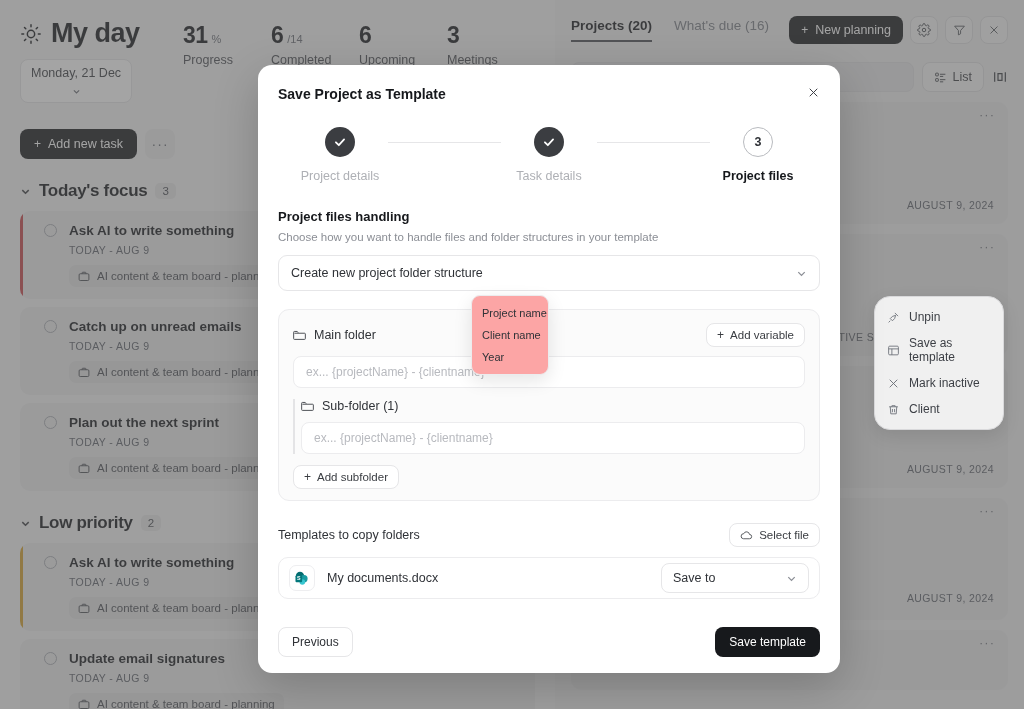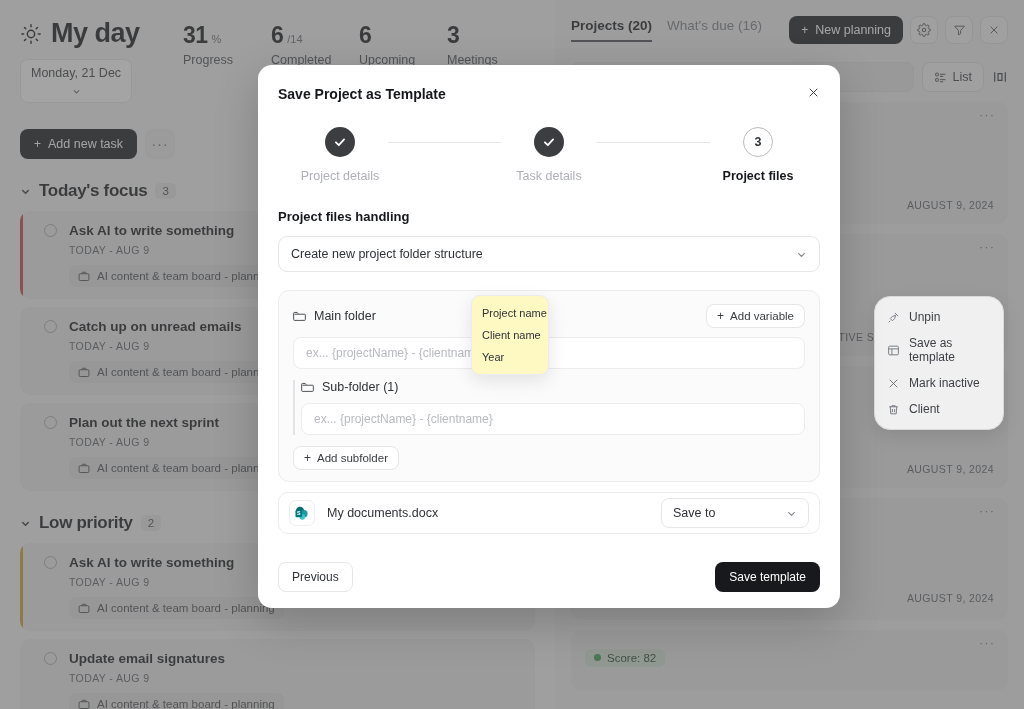--- a/index.html
+++ b/index.html
@@ -93,21 +93,21 @@
 
   
   .right-pane {
     position: relative;
     width: 469px; height: 709px;
     background: #efefef;
     padding: 16px 16px 0 16px;
     overflow: hidden;
   }
   .proj-head { display: flex; align-items: center; }
-  .tabs { display: flex; gap: 15px; }
+  .tabs { display: flex; gap: 22px; }
   .tab { font-size: 13.5px; color: #7a7e86; padding-bottom: 7px; }
   .tab.active { color: #16181c; font-weight: 700; border-bottom: 2px solid #4a4d53; }
   .proj-actions { margin-left: auto; display: flex; align-items: center; gap: 7px; }
   .icon-btn {
     width: 28px; height: 28px; border: 1px solid #dedee0; border-radius: 8px;
     background: #f7f7f7; display: flex; align-items: center; justify-content: center;
     color: #4a4d53;
   }
   .toolbar2 { display: flex; align-items: center; gap: 8px; margin-top: 18px; }
   .search-box {
@@ -206,21 +206,21 @@
   .subfolder { margin-top: 11px; padding-left: 6px; border-left: 2px solid #e4e4e6; }
   .subfolder .folder-label { font-size: 12.5px; }
   .addsub {
     margin-top: 11px; background: #fff; border: 1px solid #e6e6e8; border-radius: 8px;
     padding: 5px 10px; font-size: 11.5px; color: #3a3d42;
     display: inline-flex; align-items: center; gap: 6px;
   }
 
   .var-menu {
     position: absolute; left: 471px; top: 295px; width: 78px; z-index: 80;
-    background: #fef9c3; border: 1px solid #ececee; border-radius: 9px;
+    background: #fca5a5; border: 1px solid #ececee; border-radius: 9px;
     box-shadow: 0 6px 18px rgba(0,0,0,0.10); padding: 6px 0;
   }
   .var-item { padding: 5px 10px; font-size: 11px; color: #2f3237; white-space: nowrap; }
 
   .tmpl-head { display: flex; align-items: center; margin-top: 22px; }
   .tmpl-title { font-size: 12.5px; color: #2f3237; }
   .file-row {
     margin-top: 10px; border: 1px solid #ececee; border-radius: 10px;
     height: 42px; display: flex; align-items: center; padding: 0 10px; gap: 12px;
   }
@@ -563,20 +563,21 @@
         <div class="step-label">Task details</div>
       </div>
       <div class="step-line"></div>
       <div class="step">
         <div class="step-circle todo">3</div>
         <div class="step-label cur">Project files</div>
       </div>
     </div>
 
     <div class="sec-title">Project files handling</div>
+    <div class="sec-sub">Choose how you want to handle files and folder structures in your template</div>
 
     <div class="select">
       <span>Create new project folder structure</span>
       <svg class="caret" style="width:11px;height:11px" viewBox="0 0 12 12" fill="none" stroke="currentColor" stroke-width="1.4">
           <path d="M2.5 4.5L6 8l3.5-3.5"></path>
         </svg>
     </div>
 
     <div class="folderbox">
       <div class="folder-row">
@@ -606,20 +607,29 @@
           <span>ex... {projectName} - {clientname}</span>
         </div>
       </div>
 
       <button class="addsub">
         <span class="plus">+</span>
         <span>Add subfolder</span>
       </button>
     </div>
 
+    <div class="tmpl-head">
+      <span class="tmpl-title">Templates to copy folders</span>
+      <button class="ghost-btn">
+        <svg width="13" height="11" viewBox="0 0 24 20" fill="none" stroke="currentColor" stroke-width="1.5">
+            <path d="M6.5 16h11a4 4 0 000-8 5.5 5.5 0 00-10.6-1.3A3.8 3.8 0 006.5 16z"></path>
+          </svg>
+        <span>Select file</span>
+      </button>
+    </div>
 
     <div class="file-row">
       <div class="file-ico">
         <svg width="16" height="16" viewBox="0 0 24 24">
           <circle cx="9" cy="9" r="6.2" fill="#036c70"></circle>
           <circle cx="15" cy="13" r="5.4" fill="#1a9ba1"></circle>
           <circle cx="12.5" cy="18" r="4.2" fill="#37c6d0"></circle>
           <rect x="2.2" y="8.2" width="10" height="10" rx="1.2" fill="#03787c"></rect>
           <text x="7.2" y="15.6" font-family="Liberation Sans, sans-serif" font-size="8" fill="#fff" text-anchor="middle" font-weight="bold">S</text>
         </svg>

